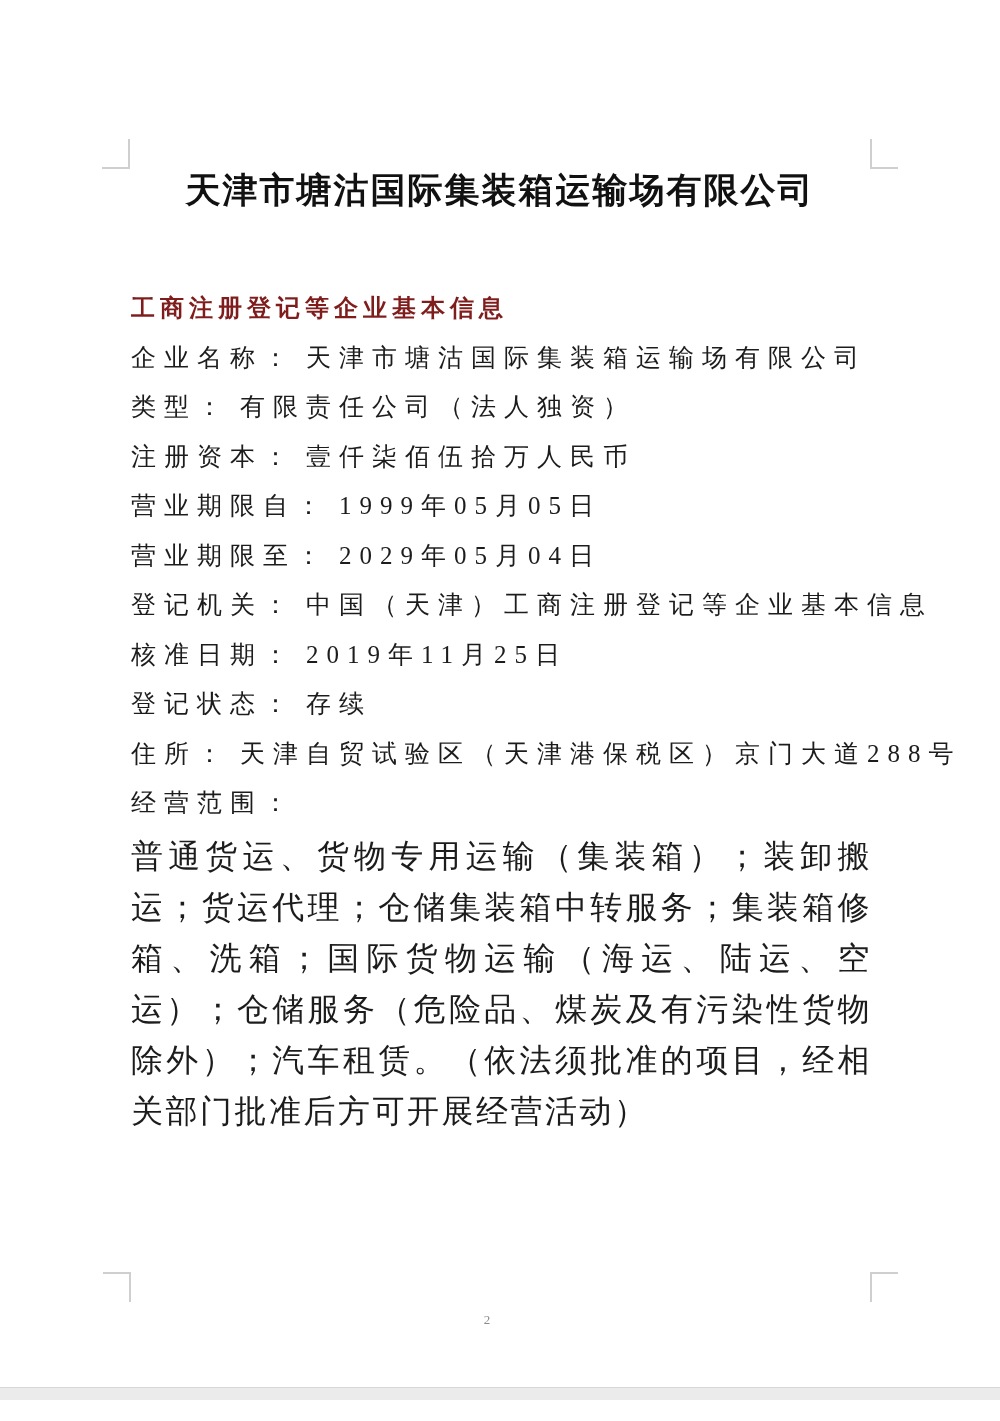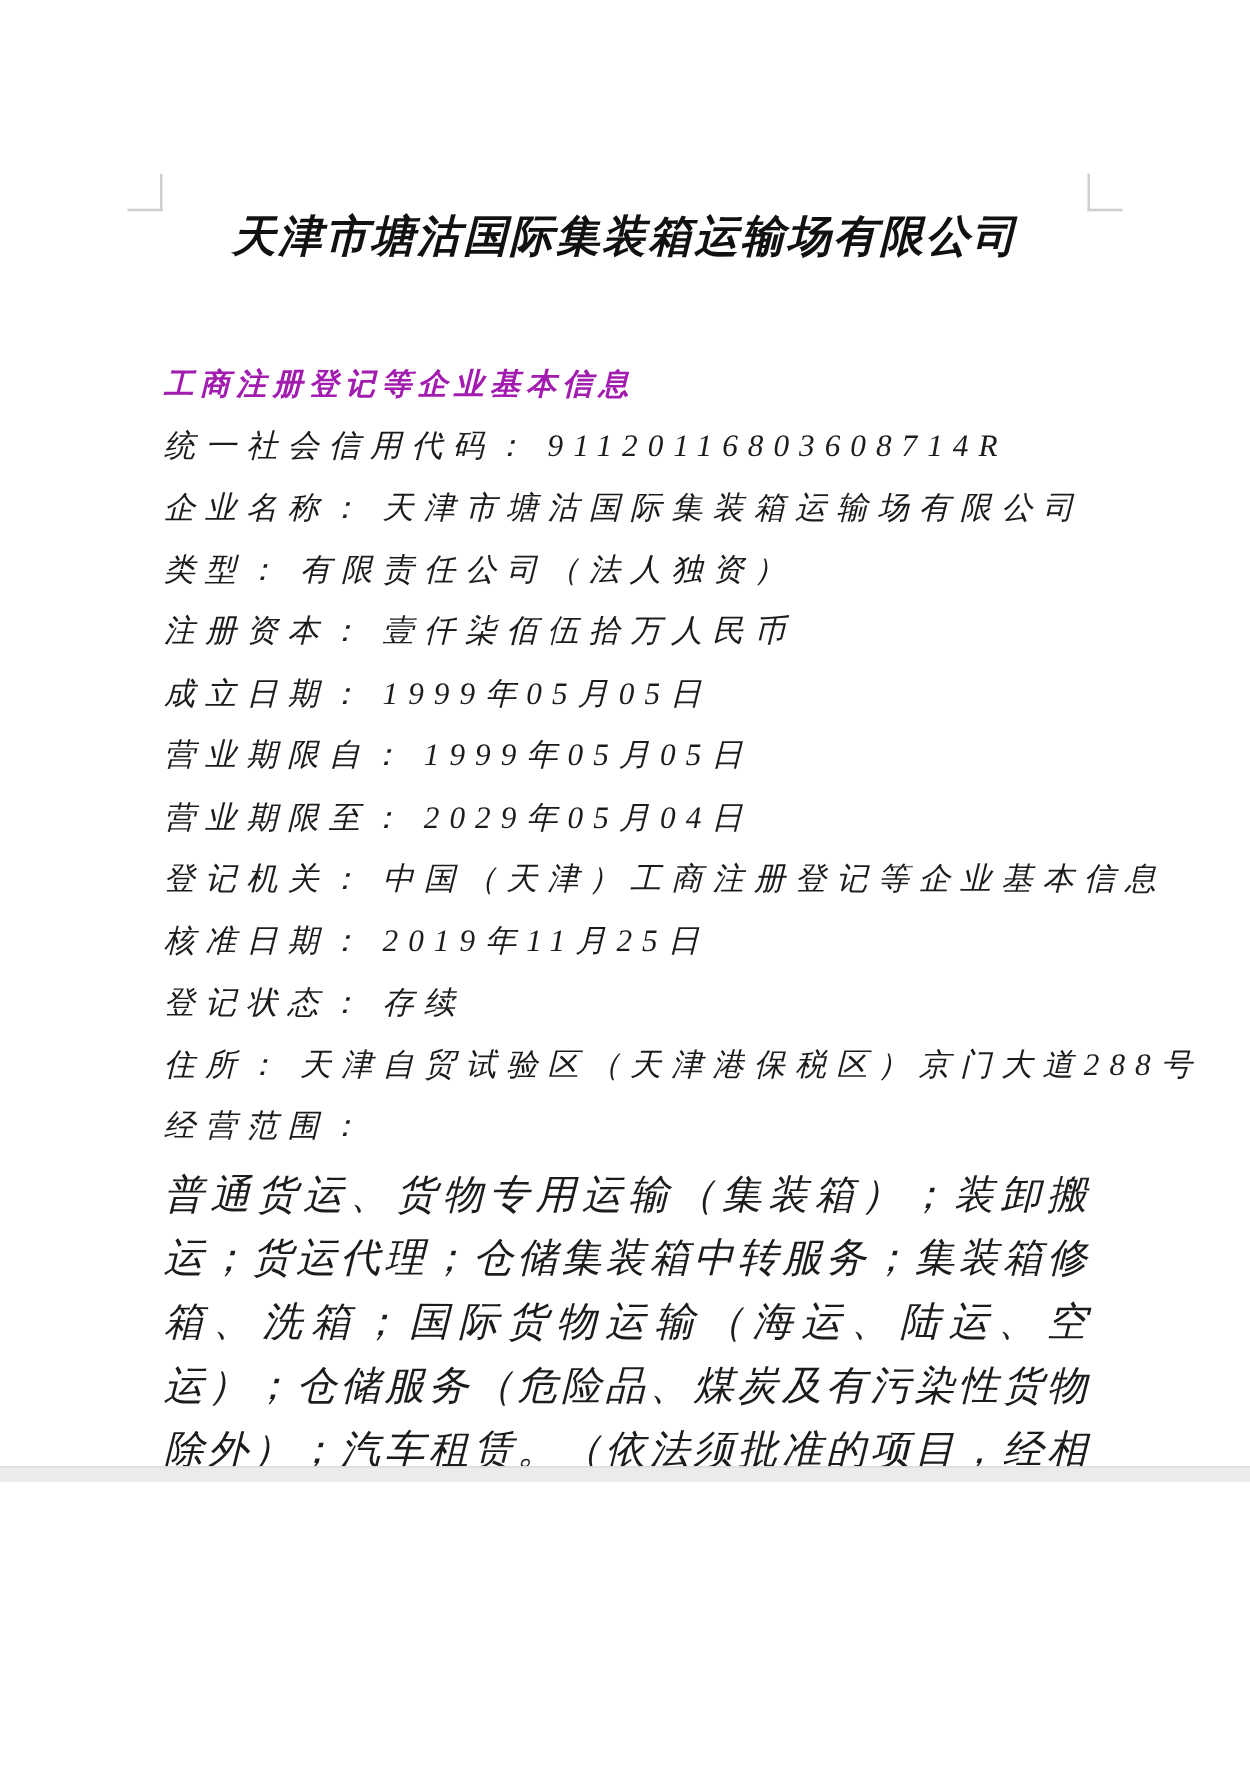--- a/index.html
+++ b/index.html
@@ -3,26 +3,25 @@
 <meta charset="utf-8">
 <style>
   html, body {
     margin: 0;
     padding: 0;
     background: #ffffff;
   }
   #page {
     position: relative;
     width: 1000px;
-    height: 1186px;
+    height: 1400px;
     background: #ffffff;
     overflow: hidden;
     font-family: "Liberation Serif", "DejaVu Serif", serif;
     color: #1c1c1c;
-    font-style: italic;
   }
   
   .crop {
     position: absolute;
     width: 28px;
     height: 30px;
     box-sizing: border-box;
   }
   .crop.tl { left: 102px; top: 139px; border-right: 2px solid #cfcfcf; border-bottom: 2px solid #cfcfcf; }
   .crop.tr { left: 870px; top: 139px; border-left: 2px solid #cfcfcf; border-bottom: 2px solid #cfcfcf; }
@@ -51,21 +50,21 @@
     width: 741px;
   }
 
   .section-heading {
     font-family: "Liberation Sans", "DejaVu Sans", sans-serif;
     font-weight: bold;
     font-size: 24px;
     letter-spacing: 5px;
     line-height: 49.5px;
     height: 49.5px;
-    color: #a21caf;
+    color: #7f1d1d;
     white-space: nowrap;
   }
 
   .field-line {
     font-size: 25px;
     letter-spacing: 8px;
     line-height: 49.5px;
     height: 49.5px;
     white-space: nowrap;
   }
@@ -112,33 +111,27 @@
   <div class="crop tr"></div>
   <div class="crop bl"></div>
   <div class="crop br"></div>
 
   <div class="doc-title">天津市塘沽国际集装箱运输场有限公司</div>
 
   <div class="content">
     <div class="section-heading">工商注册登记等企业基本信息</div>
 
     <div class="field-line">
-      <span class="field-label">统一社会信用代码：</span><span class="field-value">91120116803608714R</span>
-    </div>
-    <div class="field-line">
       <span class="field-label">企业名称：</span><span class="field-value">天津市塘沽国际集装箱运输场有限公司</span>
     </div>
     <div class="field-line">
       <span class="field-label">类型：</span><span class="field-value">有限责任公司（法人独资）</span>
     </div>
     <div class="field-line">
       <span class="field-label">注册资本：</span><span class="field-value">壹仟柒佰伍拾万人民币</span>
-    </div>
-    <div class="field-line">
-      <span class="field-label">成立日期：</span><span class="field-value">1999年05月05日</span>
     </div>
     <div class="field-line">
       <span class="field-label">营业期限自：</span><span class="field-value">1999年05月05日</span>
     </div>
     <div class="field-line">
       <span class="field-label">营业期限至：</span><span class="field-value">2029年05月04日</span>
     </div>
     <div class="field-line">
       <span class="field-label">登记机关：</span><span class="field-value">中国（天津）工商注册登记等企业基本信息</span>
     </div>

